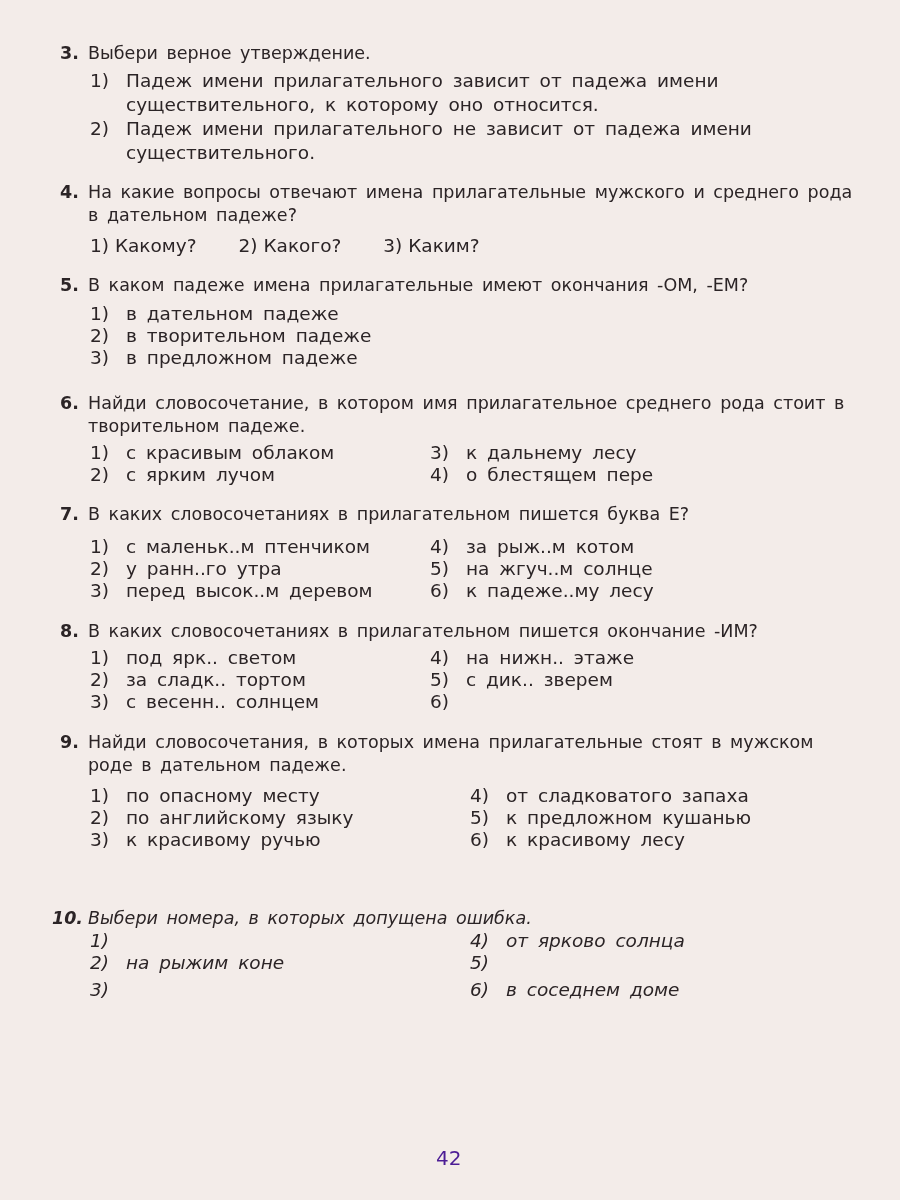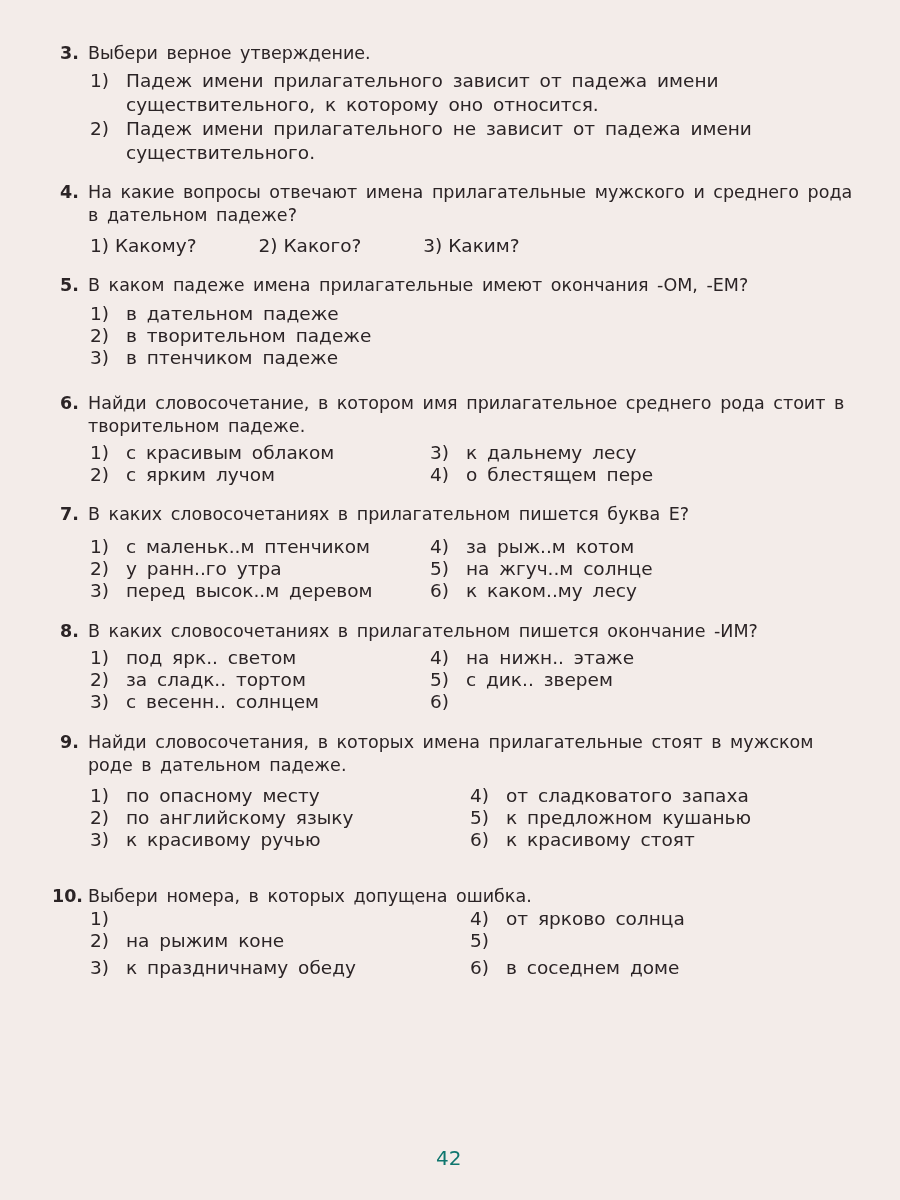--- a/index.html
+++ b/index.html
@@ -13,22 +13,22 @@
   .page { position:absolute; left:0; top:0; width:900px; height:1200px; }
   .q { position:absolute; left:60px; width:800px; }
   .q-head { font-size:17.5px; line-height:23px; display:flex; }
   .q-num { font-weight:bold; width:28px; flex:none; }
   .q-text { flex:1; word-spacing:3px; }
   .opts { margin-left:30px; font-size:18.5px; line-height:22px; }
   .opt { display:flex; word-spacing:4px; }
   .opt .n { width:36px; flex:none; }
   .grid2 { display:grid; grid-template-columns:340px 1fr; margin-left:30px; font-size:18.5px; line-height:22px; }
   .grid2.wide { grid-template-columns:380px 1fr; }
-  .inline-opts { display:flex; gap:62px; margin-left:30px; font-size:18.5px; }
-  .page-num { position:absolute; left:436px; top:1146px; font-size:20px; color:#0f766e; }
+  .inline-opts { display:flex; gap:42px; margin-left:30px; font-size:18.5px; }
+  .page-num { position:absolute; left:436px; top:1146px; font-size:20px; color:#4c1d95; }
 </style>
 </head>
 <body>
 
 <div class="page">
 
   <div class="q" style="top:42px;">
     <div class="q-head">
         <span class="q-num">3.</span>
         <span class="q-text">Выбери верное утверждение.</span>
@@ -66,21 +66,21 @@
       <div class="opt">
           <span class="n">1)</span>
           <span>в дательном падеже</span>
         </div>
       <div class="opt">
           <span class="n">2)</span>
           <span>в творительном падеже</span>
         </div>
       <div class="opt">
           <span class="n">3)</span>
-          <span>в птенчиком падеже</span>
+          <span>в предложном падеже</span>
         </div>
     </div>
   </div>
 
   <div class="q" style="top:392px;">
     <div class="q-head">
         <span class="q-num">6.</span>
         <span class="q-text">Найди словосочетание, в котором имя прилагательное среднего рода стоит в творительном падеже.</span>
       </div>
     <div class="grid2" style="margin-top:4px;">
@@ -124,21 +124,21 @@
       <div class="opt">
           <span class="n">5)</span>
           <span>на жгуч..м солнце</span>
         </div>
       <div class="opt">
           <span class="n">3)</span>
           <span>перед высок..м деревом</span>
         </div>
       <div class="opt">
           <span class="n">6)</span>
-          <span>к каком..му лесу</span>
+          <span>к падеже..му лесу</span>
         </div>
     </div>
   </div>
 
   <div class="q" style="top:620px;">
     <div class="q-head">
         <span class="q-num">8.</span>
         <span class="q-text">В каких словосочетаниях в прилагательном пишется окончание -ИМ?</span>
       </div>
     <div class="grid2" style="margin-top:4px;">
@@ -189,26 +189,26 @@
       <div class="opt">
           <span class="n">5)</span>
           <span>к предложном кушанью</span>
         </div>
       <div class="opt">
           <span class="n">3)</span>
           <span>к красивому ручью</span>
         </div>
       <div class="opt">
           <span class="n">6)</span>
-          <span>к красивому стоят</span>
-        </div>
-    </div>
-  </div>
-
-  <div class="q" style="top:885px;left:52px;">
+          <span>к красивому лесу</span>
+        </div>
+    </div>
+  </div>
+
+  <div class="q" style="top:907px;left:52px;font-style:italic;">
     <div class="q-head">
         <span class="q-num" style="width:36px;">10.</span>
         <span class="q-text">Выбери номера, в которых допущена ошибка.</span>
       </div>
     <div class="grid2 wide" style="margin-left:38px;">
       <div class="opt">
           <span class="n">1)</span>
         </div>
       <div class="opt">
           <span class="n">4)</span>
@@ -216,21 +216,20 @@
         </div>
       <div class="opt">
           <span class="n">2)</span>
           <span>на рыжим коне</span>
         </div>
       <div class="opt">
           <span class="n">5)</span>
         </div>
       <div class="opt" style="margin-top:5px;">
           <span class="n">3)</span>
-          <span>к праздничнаму обеду</span>
         </div>
       <div class="opt" style="margin-top:5px;">
           <span class="n">6)</span>
           <span>в соседнем доме</span>
         </div>
     </div>
   </div>
 
   <div class="page-num">42</div>
 </div>

